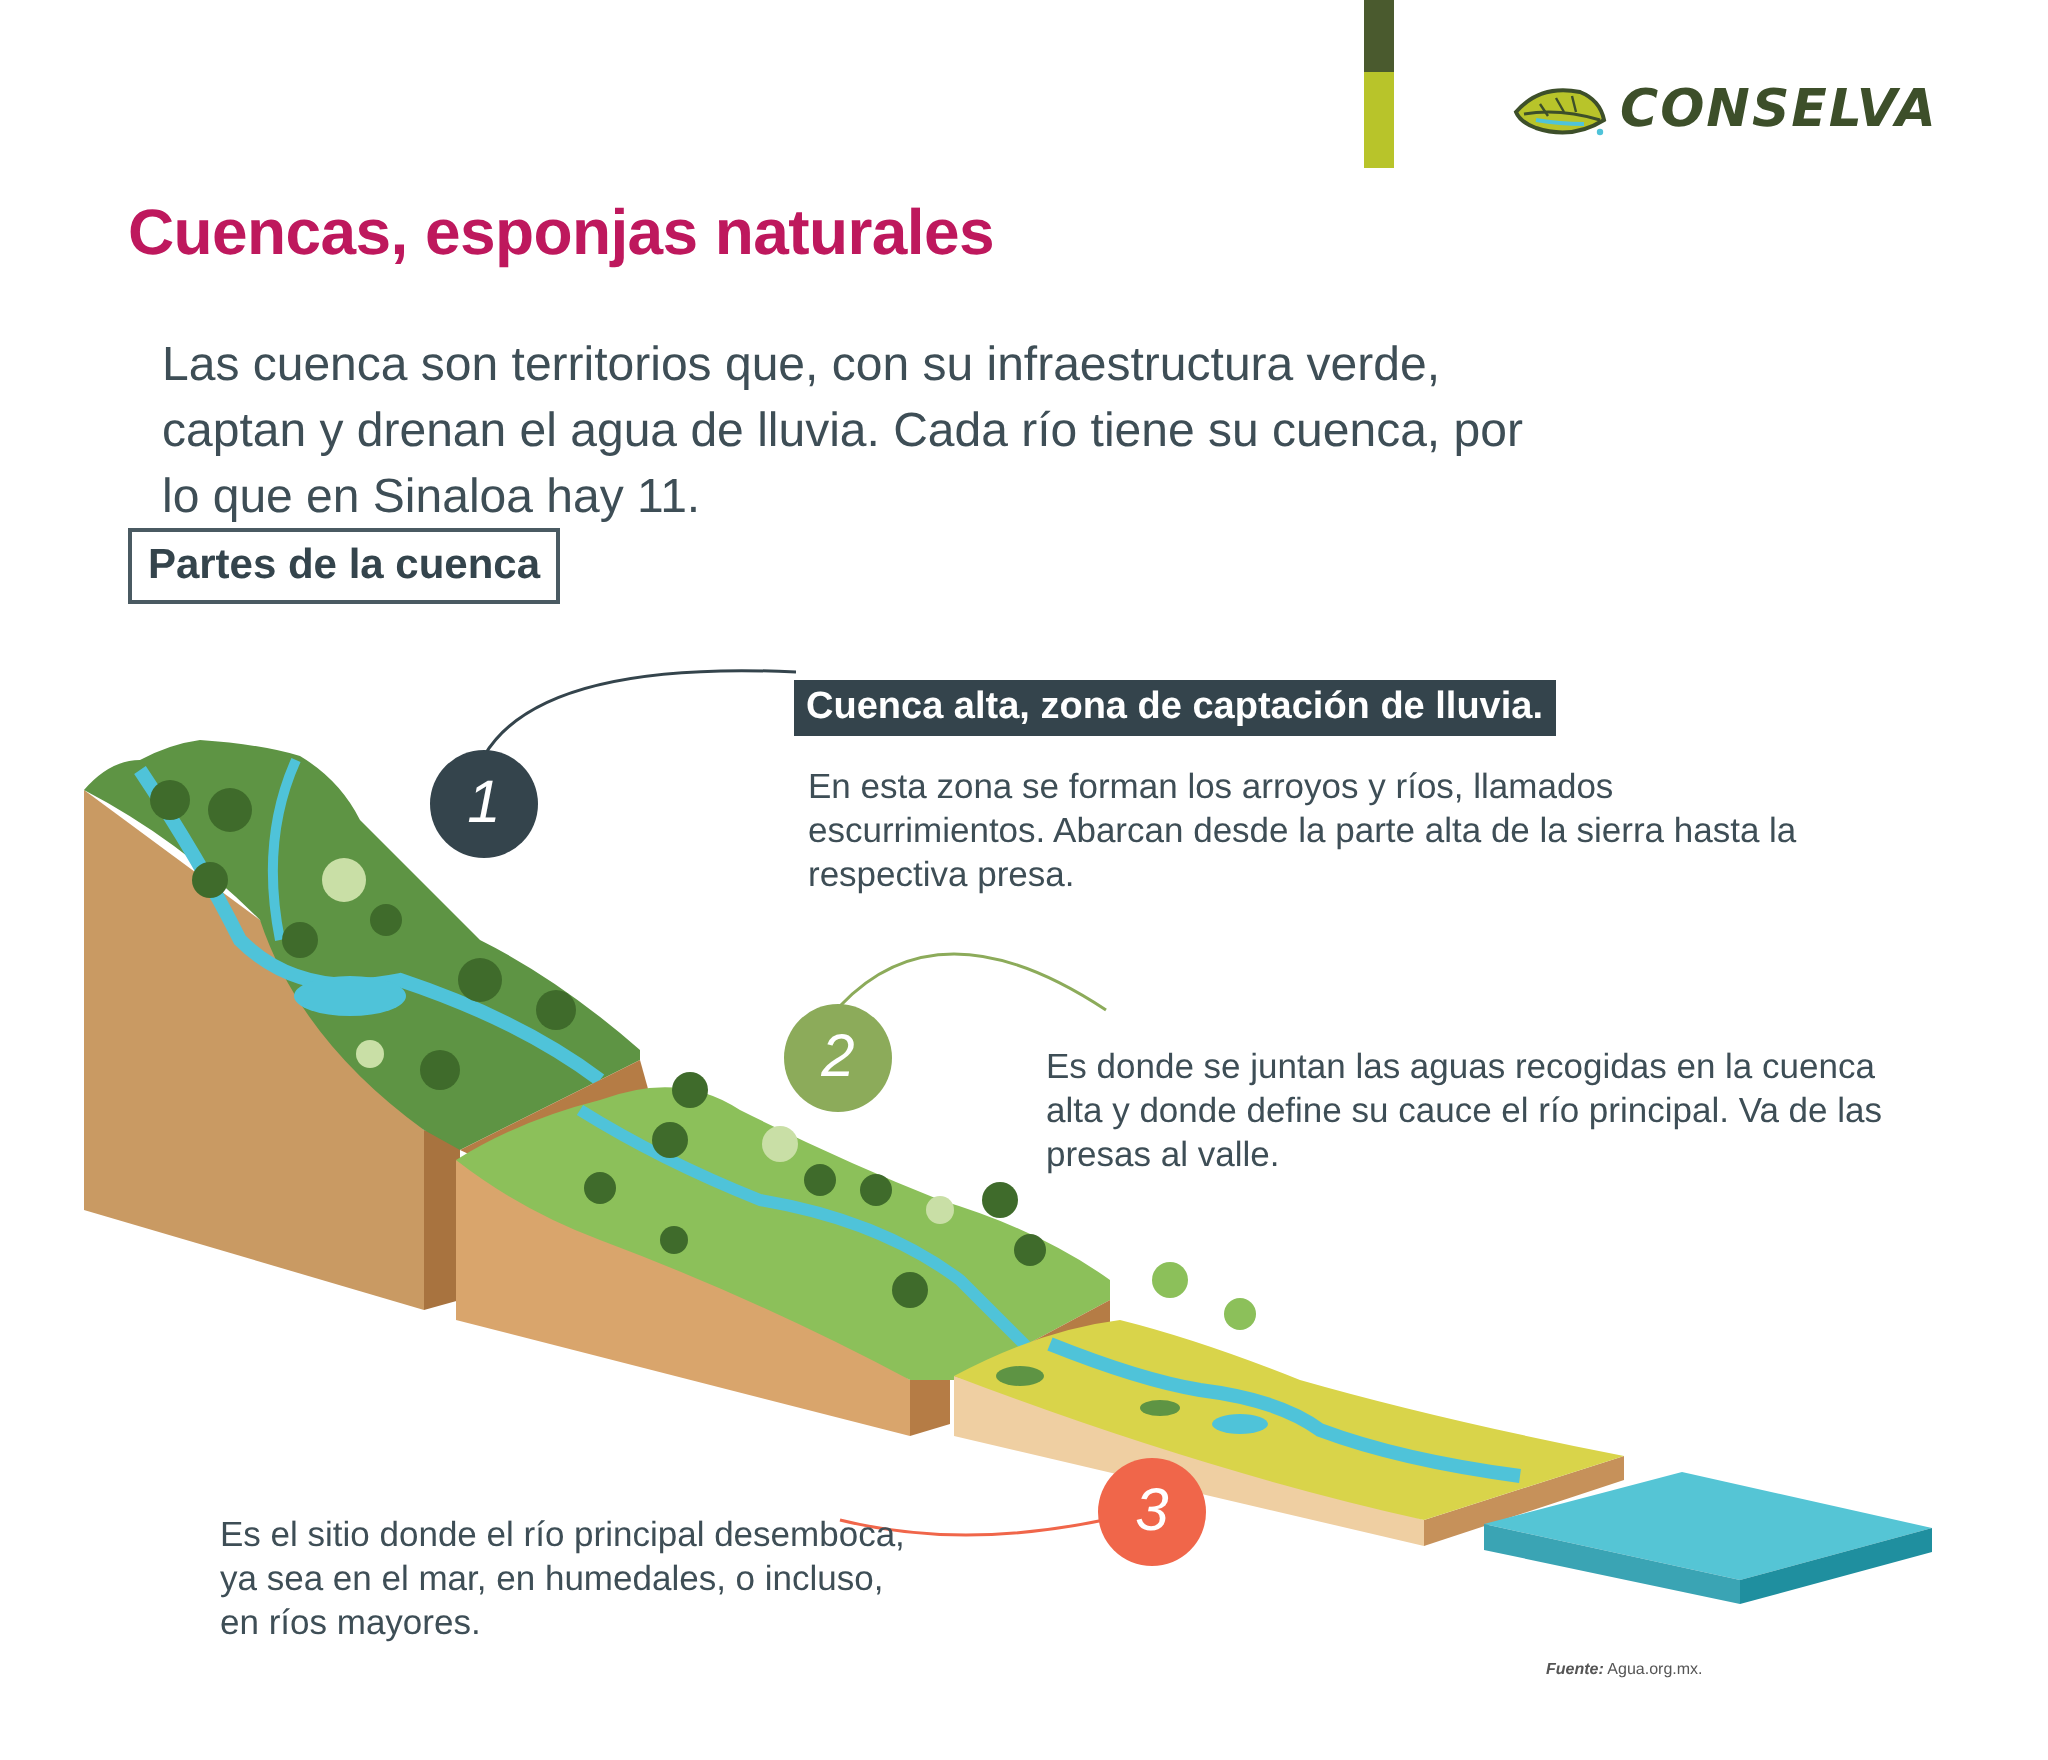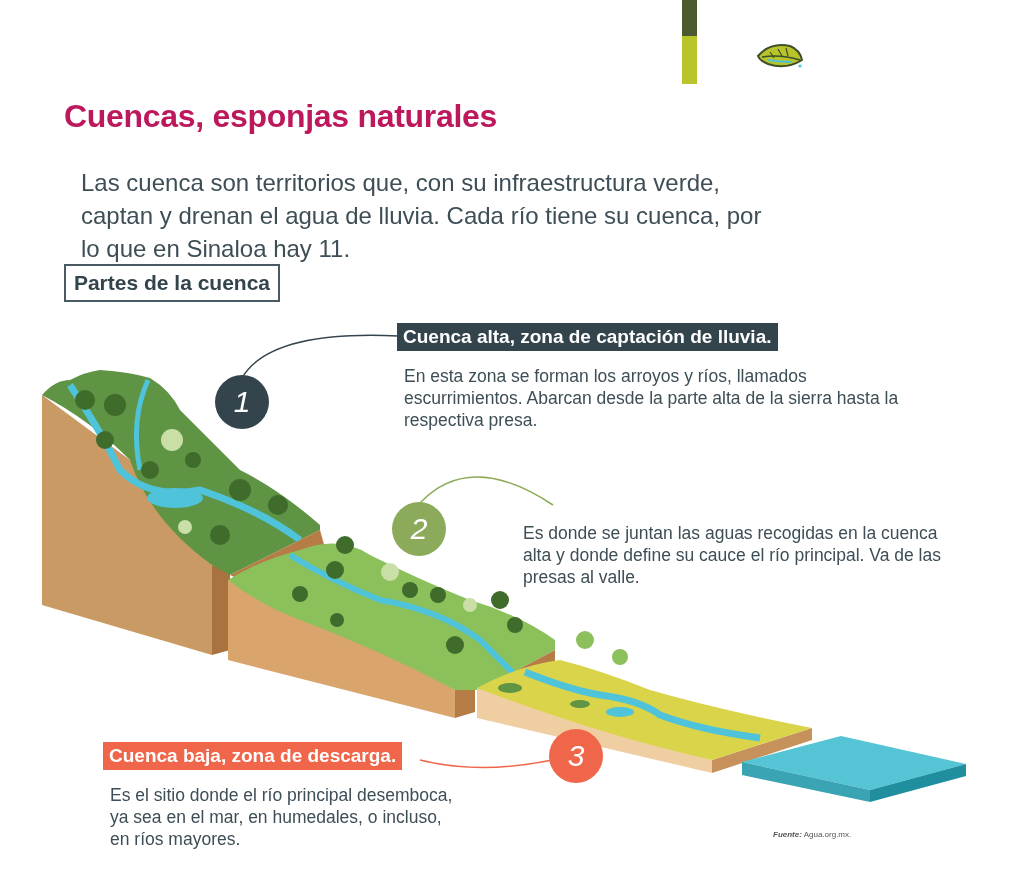--- a/index.html
+++ b/index.html
@@ -18,21 +18,21 @@
   .illus { position: absolute; left: 0; top: 0; }
   .badge { position: absolute; width: 54px; height: 54px; border-radius: 50%; display: flex; align-items: center; justify-content: center;
     color: #fff; font-size: 30px; font-style: italic; }
   .b1 { left: 215px; top: 375px; background: #34444c; }
   .b2 { left: 392px; top: 502px; background: #8cab5a; }
   .b3 { left: 549px; top: 729px; background: #f0664a; }
   .label { position: absolute; }
   .label .head { display: inline-block; color: #fff; font-weight: bold; font-size: 19px; padding: 2px 6px; line-height: 24px; }
   .label .body { font-size: 17.5px; line-height: 22px; color: #3e4e56; margin: 14px 0 0 7px; }
   .l1 { left: 397px; top: 323px; width: 520px; }
-  .l1 .head { background: #34444c; }
+  .l1 .head { background: #34444c; margin-top: 17px; }
   .l2 { left: 516px; top: 508px; width: 440px; }
   .l2 .head { background: #8cab5a; }
   .l3 { left: 103px; top: 742px; width: 360px; }
   .l3 .head { background: #f0664a; }
   .source { position: absolute; left: 773px; top: 830px; font-size: 8px; color: #555; }
   .source b { font-style: italic; }
 </style>
 </head>
 <body>
 
@@ -40,20 +40,21 @@
 <div class="deco-bar-bot"></div>
 
 <div class="logo">
   <svg width="48" height="30" viewBox="0 0 48 30">
     <path d="M2 16 Q14 2 34 6 Q44 10 46 20 Q30 30 12 24 Q4 21 2 16 Z" fill="#b8c42a" stroke="#3d4f2a" stroke-width="2"></path>
     <path d="M6 17 Q24 14 44 20" stroke="#3d4f2a" stroke-width="1.5" fill="none"></path>
     <path d="M12 20 Q24 22 36 22" stroke="#4fc3d9" stroke-width="2" fill="none"></path>
     <path d="M14 12 L18 18 M22 9 L26 16 M30 8 L32 16" stroke="#3d4f2a" stroke-width="1.2"></path>
     <circle cx="44" cy="26" r="1.6" fill="#4fc3d9"></circle>
   </svg>
+  <span class="logo-text">CONSELVA</span>
 </div>
 
 <h1 class="title">Cuencas, esponjas naturales</h1>
 <p class="intro">Las cuenca son territorios que, con su infraestructura verde, captan y drenan el agua de lluvia. Cada río tiene su cuenca, por lo que en Sinaloa hay 11.</p>
 
 <div class="parts-box">Partes de la cuenca</div>
 
 <svg class="illus" width="1024" height="880" viewBox="0 0 1024 880">
 
   <path d="M242 378 Q270 330 398 336" stroke="#34444c" stroke-width="1.5" fill="none"></path>
@@ -126,20 +127,19 @@
 <div class="badge b3">3</div>
 
 <div class="label l1">
   <span class="head">Cuenca alta, zona de captación de lluvia.</span>
   <p class="body">En esta zona se forman los arroyos y ríos, llamados escurrimientos. Abarcan desde la parte alta de la sierra hasta la respectiva presa.</p>
 </div>
 <div class="label l2">
   <p class="body">Es donde se juntan las aguas recogidas en la cuenca alta y donde define su cauce el río principal. Va de las presas al valle.</p>
 </div>
 <div class="label l3">
-  <span class="head">Cuenca baja, zona de descarga.</span>
   <p class="body">Es el sitio donde el río principal desemboca, ya sea en el mar, en humedales, o incluso, en ríos mayores.</p>
 </div>
 
 <div class="source">
   <b>Fuente:</b>
   <span>Agua.org.mx.</span>
 </div>
 
 </body></html>

